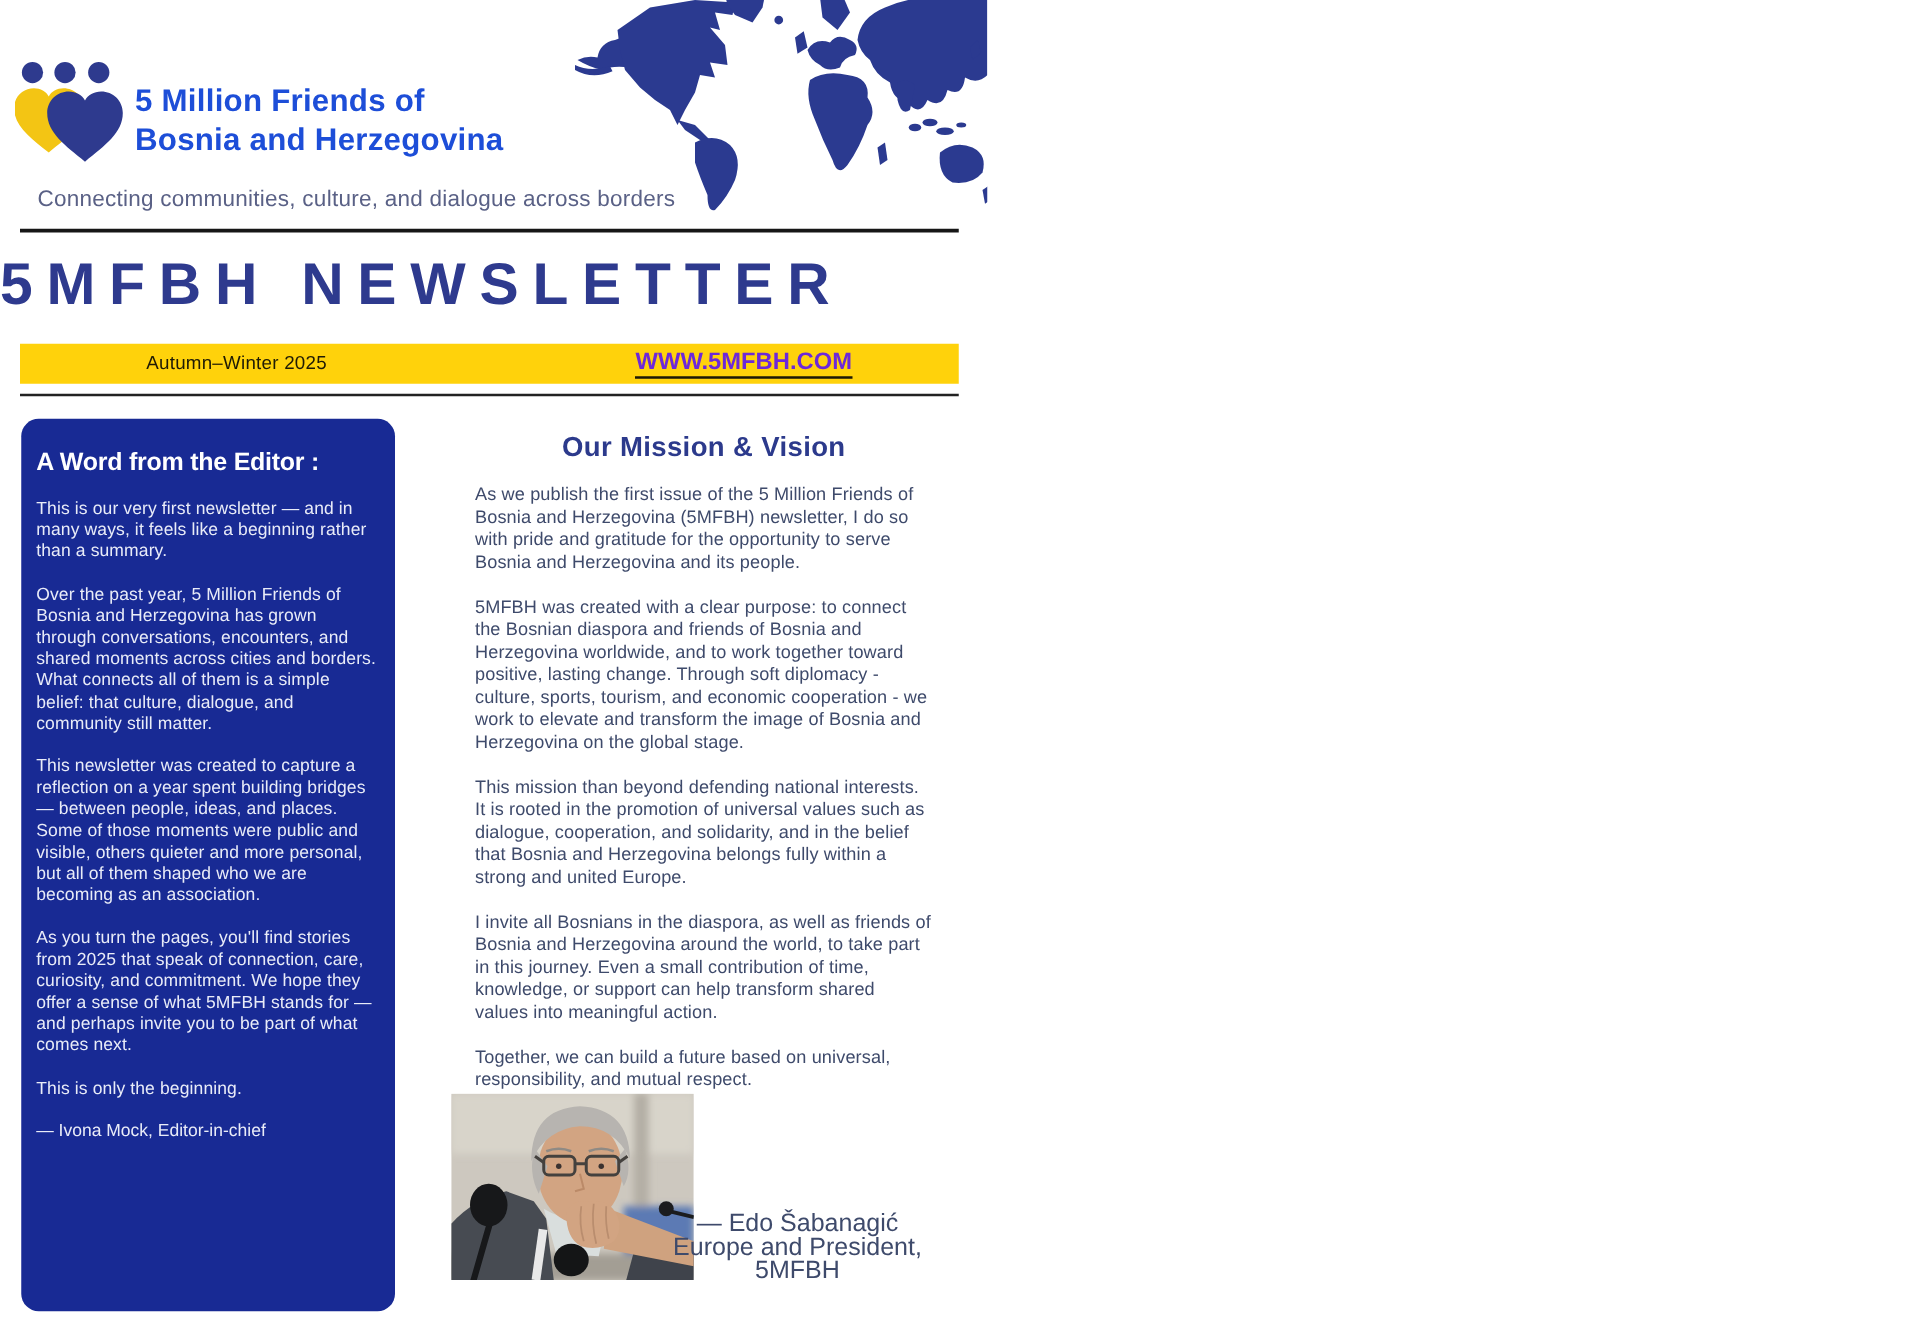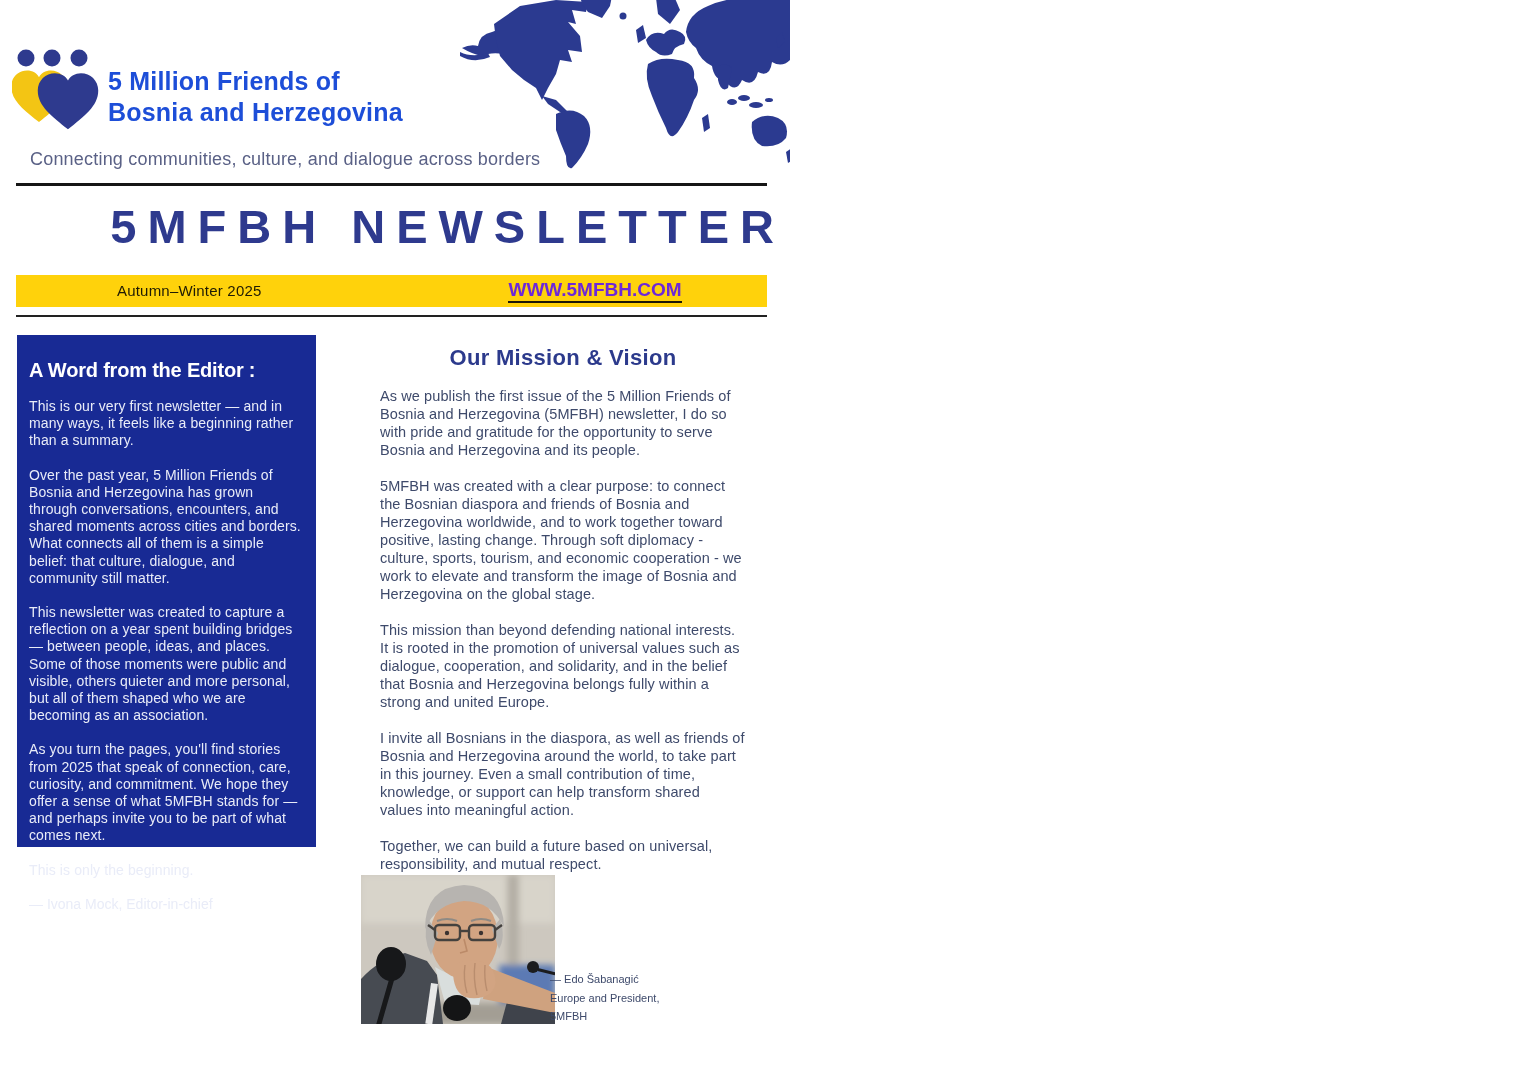--- a/index.html
+++ b/index.html
@@ -22,21 +22,21 @@
   }
   .tagline {
     position:absolute; left:30px; top:149px;
     font-size:18px; font-weight:400; color:#5A6186; letter-spacing:.2px;
   }
   .world-map { position:absolute; left:460px; top:-4px; width:330px; height:176px; }
   .rule-top { position:absolute; left:16px; top:183px; width:751px; height:3px; background:#161616; }
   
   .masthead {
     position:absolute; left:0; top:199px; width:785px;
-    text-align:right; font-size:47px; font-weight:bold;
+    text-align:left; font-size:47px; font-weight:bold;
     letter-spacing:11px; color:#2E3A8E;
   }
   
   .banner {
     position:absolute; left:16px; top:275px; width:751px; height:32px;
     background:#FFD20B;
   }
   .banner-issue {
     position:absolute; left:101px; top:0; height:20px; line-height:32px;
     font-size:15px; font-weight:normal; color:#1F1B05; letter-spacing:.2px;
@@ -44,22 +44,22 @@
   .banner-link {
     position:absolute; left:489px; top:0; height:32px; line-height:30px;
     width:180px; text-align:center;
     font-size:19px; font-weight:bold; color:#6d28d9;
     text-decoration:none; border-bottom:0;
   }
   .banner-link span { border-bottom:2px solid #1c1806; padding-bottom:1px; }
   .rule-mid { position:absolute; left:16px; top:315px; width:751px; height:2px; background:#222222; }
   
   .editor-box {
-    position:absolute; left:17px; top:335px; width:299px; height:512px;
-    background:#182A94; padding:24px 12px 0 12px;
+    position:absolute; left:17px; top:335px; width:299px; height:714px;
+    background:#182A94; padding:24px 12px 0 12px;border-radius:14px;
   }
   .editor-heading {
     font-size:20px; font-weight:bold; color:#ffffff;
     letter-spacing:-0.2px; margin-bottom:16px;
   }
   .editor-box p {
     font-size:14px; line-height:17.2px; color:#E9ECF8;
     margin-bottom:17px; letter-spacing:.1px;
   }
   .editor-signature { font-size:14px; line-height:17px; color:#E9ECF8; }
@@ -69,22 +69,22 @@
     text-align:center; font-size:22px; font-weight:bold;
     color:#2C3A8C; margin-bottom:16px; letter-spacing:.3px;
   }
   .main-col p {
     font-size:14.5px; line-height:18px; color:#3E4A6B;
     margin-bottom:18px; letter-spacing:.1px;
   }
   
   .photo { position:absolute; left:361px; top:875px; width:194px; height:149px; }
   .photo-caption {
-    position:absolute; left:550px; top:970px; width:220px;
-    font-size:11px; line-height:18.5px; color:#3E4A6B;
+    position:absolute; left:528px; top:970px; width:220px;
+    text-align:center; font-size:20px; line-height:18.5px; color:#3E4A6B;
   }
 </style>
 </head>
 <body>
 
 <div class="page">
 
   <svg class="logo-icon" viewBox="0 0 100 104" aria-hidden="true">
     <circle cx="14" cy="16" r="8.5" fill="#2E3A8E"></circle>
     <circle cx="40" cy="16" r="8.5" fill="#2E3A8E"></circle>

